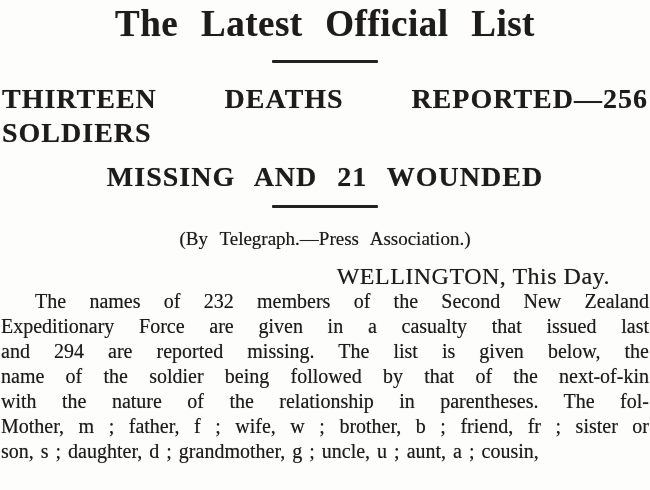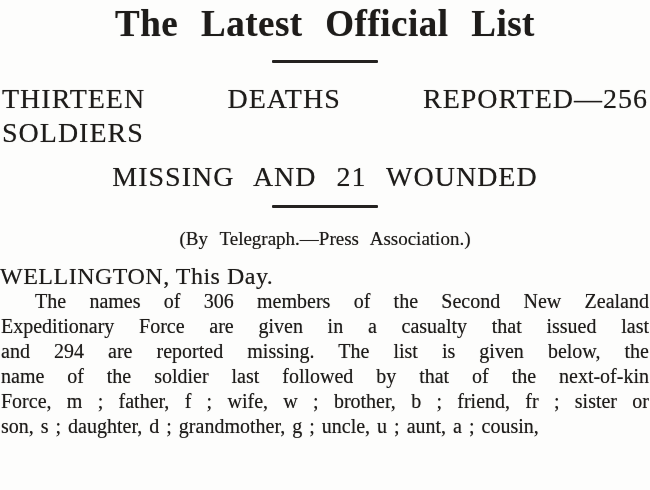--- a/index.html
+++ b/index.html
@@ -32,21 +32,21 @@
     background: #242220;
     border-radius: 1px;
     margin: 14px auto 0 auto;
   }
   .rule-2 { margin-top: 11px; }
 
   .headline {
     margin: 0; padding: 0 2px;
     font-size: 28px;
     line-height: 34px;
-    font-weight: normal;
+    font-weight: bold;
     letter-spacing: 1px;
   }
   .headline-1 {
     margin-top: 19px;
     text-align: justify;
     text-align-last: justify;
   }
   .headline-2 {
     margin-top: 10px;
     text-align: center;
@@ -59,20 +59,21 @@
     line-height: 24px;
     text-align: center;
     word-spacing: 7px;
   }
 
   .dateline {
     margin: 12px 0 0 0;
     padding-right: 40px;
     font-size: 24px;
     line-height: 26px;
+    text-align: right;
     letter-spacing: 0.5px;
   }
 
   .body-text {
     margin: 0; padding: 0 1px;
     font-size: 20px;
     line-height: 25px;
   }
   .body-line {
     text-align: justify;
@@ -95,22 +96,23 @@
 
   <h2 class="headline headline-2">MISSING AND 21 WOUNDED</h2>
 
   <div class="rule rule-2"></div>
 
   <p class="byline">(By Telegraph.—Press Association.)</p>
 
   <p class="dateline">WELLINGTON, This Day.</p>
 
   <div class="body-text">
-    <div class="body-line">The names of 306 members of the Second New Zealand</div>
+    <div class="body-line">The names of 232 members of the Second New Zealand</div>
     <div class="body-line">Expeditionary Force are given in a casualty that issued last</div>
     <div class="body-line">and 294 are reported missing. The list is given below, the</div>
-    <div class="body-line">name of the soldier last followed by that of the next-of-kin</div>
-    <div class="body-line">Force, m ; father, f ; wife, w ; brother, b ; friend, fr ; sister or</div>
+    <div class="body-line">name of the soldier being followed by that of the next-of-kin</div>
+    <div class="body-line">with the nature of the relationship in parentheses. The fol-</div>
+    <div class="body-line">Mother, m ; father, f ; wife, w ; brother, b ; friend, fr ; sister or</div>
     <div class="body-line">son, s ; daughter, d ; grandmother, g ; uncle, u ; aunt, a ; cousin,</div>
 
   </div>
 
 </div>
 
 </body></html>

